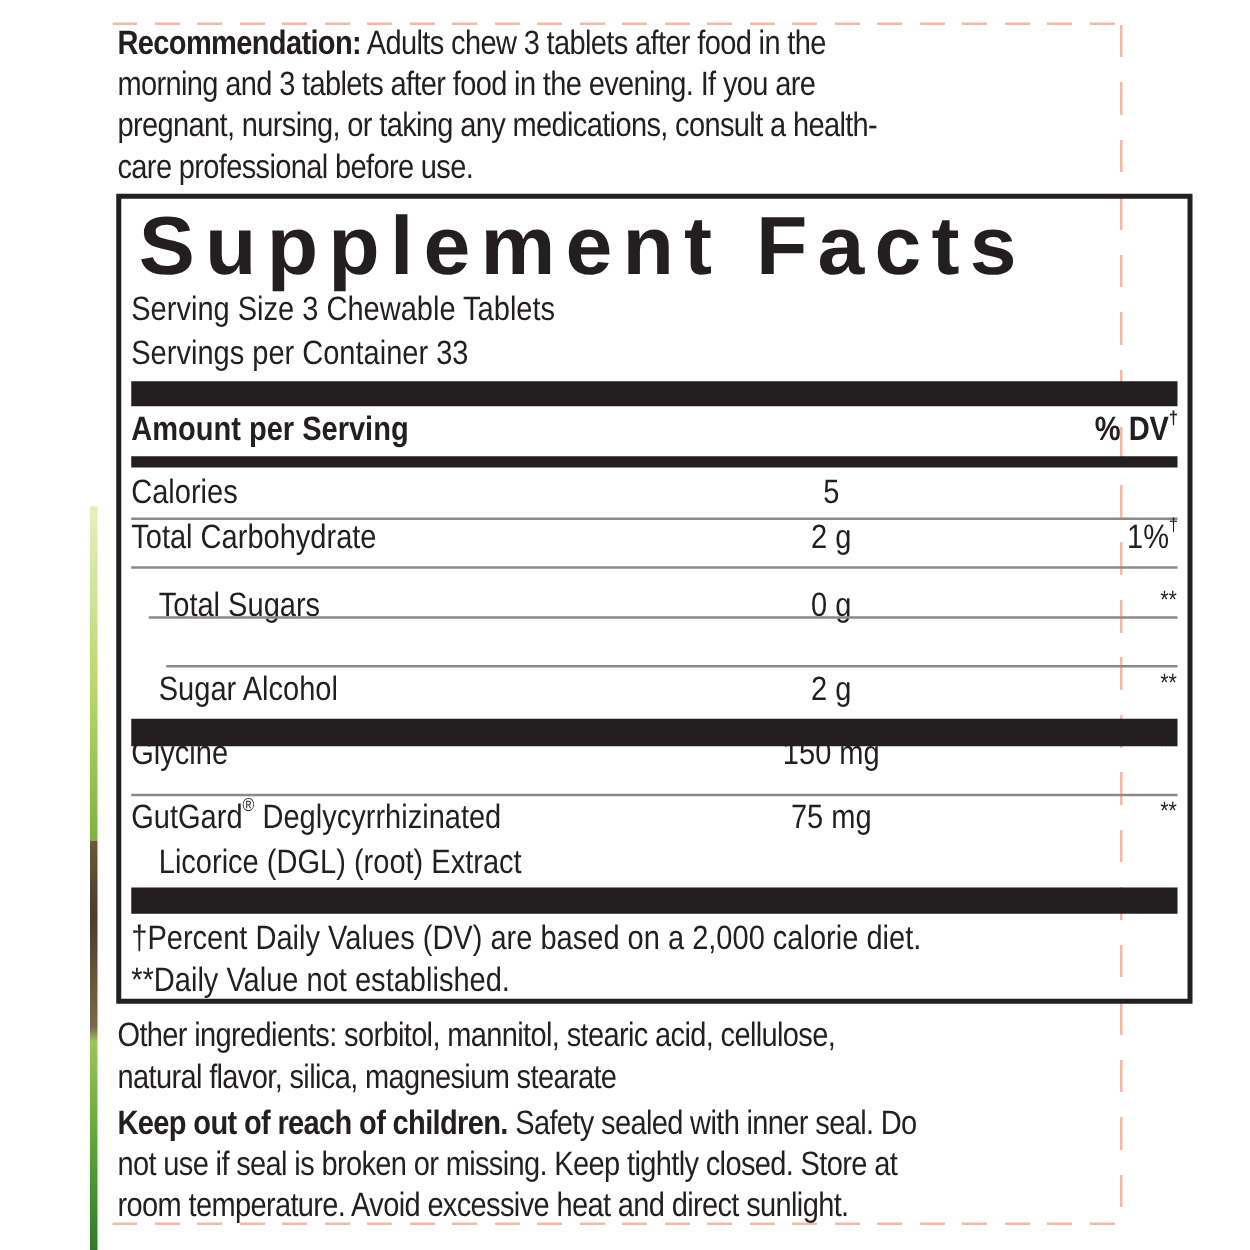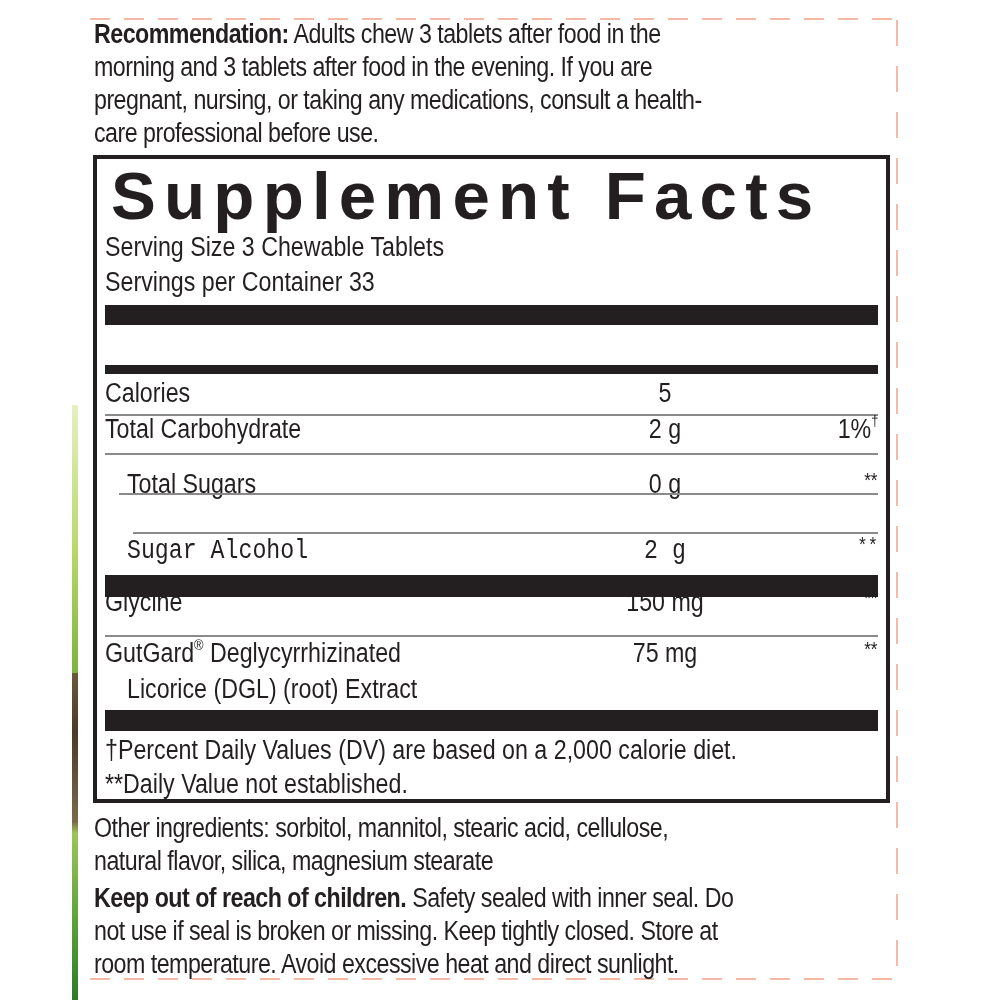--- a/index.html
+++ b/index.html
@@ -8,21 +8,21 @@
   .cut-h { position:absolute; height:2px;
            background:repeating-linear-gradient(90deg,#f6b9a8 0 20px,transparent 20px 34px); }
   .cut-v { position:absolute; width:2px;
            background:repeating-linear-gradient(180deg,#f6b9a8 0 26px,transparent 26px 46px); }
   .strip { position:absolute; left:72px; top:405px; width:6px; height:595px;
            background:linear-gradient(180deg,#e6f0c0 0%,#b8d66a 25%,#7db340 45%,#6a5a3a 45%,#4b3b28 55%,#7a6a4a 70%,#9cc55a 72%,#4c9a34 90%,#2f7a28 100%); }
   .text { position:absolute; left:94px; width:800px;
           font-size:27px; line-height:33px; letter-spacing:-0.6px;
           transform:scaleX(0.86); transform-origin:left top; white-space:nowrap; }
   .text b { font-weight:bold; }
-  .facts { position:absolute; left:93px; top:155px; width:797px; height:648px;
+  .facts { position:absolute; left:93px; top:155px; width:861px; height:648px;
            border:4px solid #231f20; box-sizing:border-box; }
   .title { position:absolute; left:14px; top:4px; font-size:66px; font-weight:bold;
            letter-spacing:8px; line-height:66px; white-space:nowrap;
            transform:scaleX(1.02); transform-origin:left top; }
   .row { position:absolute; left:8px; right:8px; height:38px; }
   .lbl { position:absolute; left:0; top:0; font-size:27px; line-height:36px;
          transform:scaleX(0.86); transform-origin:left top; white-space:nowrap; }
   .amt { position:absolute; left:500px; width:120px; font-size:27px; line-height:36px;
          text-align:center; transform:scaleX(0.86); transform-origin:center top; white-space:nowrap; }
   .dv { position:absolute; right:0; font-size:27px; line-height:36px; text-align:right;
@@ -47,20 +47,24 @@
 </div>
 
 <div class="facts">
   <div class="title">Supplement Facts</div>
 
   <div class="lbl" style="left:8px; top:70px;">Serving Size 3 Chewable Tablets</div>
   <div class="lbl" style="left:8px; top:105px;">Servings per Container 33</div>
 
   <div class="bar" style="top:146px; height:20px;"></div>
 
+  <div class="row" style="top:166px;">
+    <div class="lbl" style="font-weight:bold;">Amount per Serving</div>
+    <div class="dv" style="font-weight:bold;"><span>% DV</span><sup>†</sup></div>
+  </div>
 
   <div class="bar" style="top:206px; height:9px;"></div>
 
   <div class="row" style="top:216px;">
     <div class="lbl">Calories</div>
     <div class="amt">5</div>
   </div>
   <div class="hair" style="left:8px; top:255px;"></div>
 
   <div class="row" style="top:252px;">
@@ -72,21 +76,21 @@
 
   <div class="row" style="top:295px;margin-top:12px;">
     <div class="lbl" style="left:22px;">Total Sugars</div>
     <div class="amt">0 g</div>
     <div class="dv" style="font-size:20px; line-height:28px;">**</div>
   </div>
   <div class="hair" style="left:22px; top:334px;"></div>
 
   <div class="hair" style="left:36px; top:373px;"></div>
 
-  <div class="row" style="top:374px;font-family:Liberation Mono, monospace;">
+  <div class="row" style="top:374px;">
     <div class="lbl" style="left:22px;">Sugar Alcohol</div>
     <div class="amt">2 g</div>
     <div class="dv" style="font-size:20px; line-height:28px;">**</div>
   </div>
 
   <div class="bar" style="top:416px; height:22px;"></div>
 
   <div class="row" style="top:425px;">
     <div class="lbl">Glycine</div>
     <div class="amt">150 mg</div>

